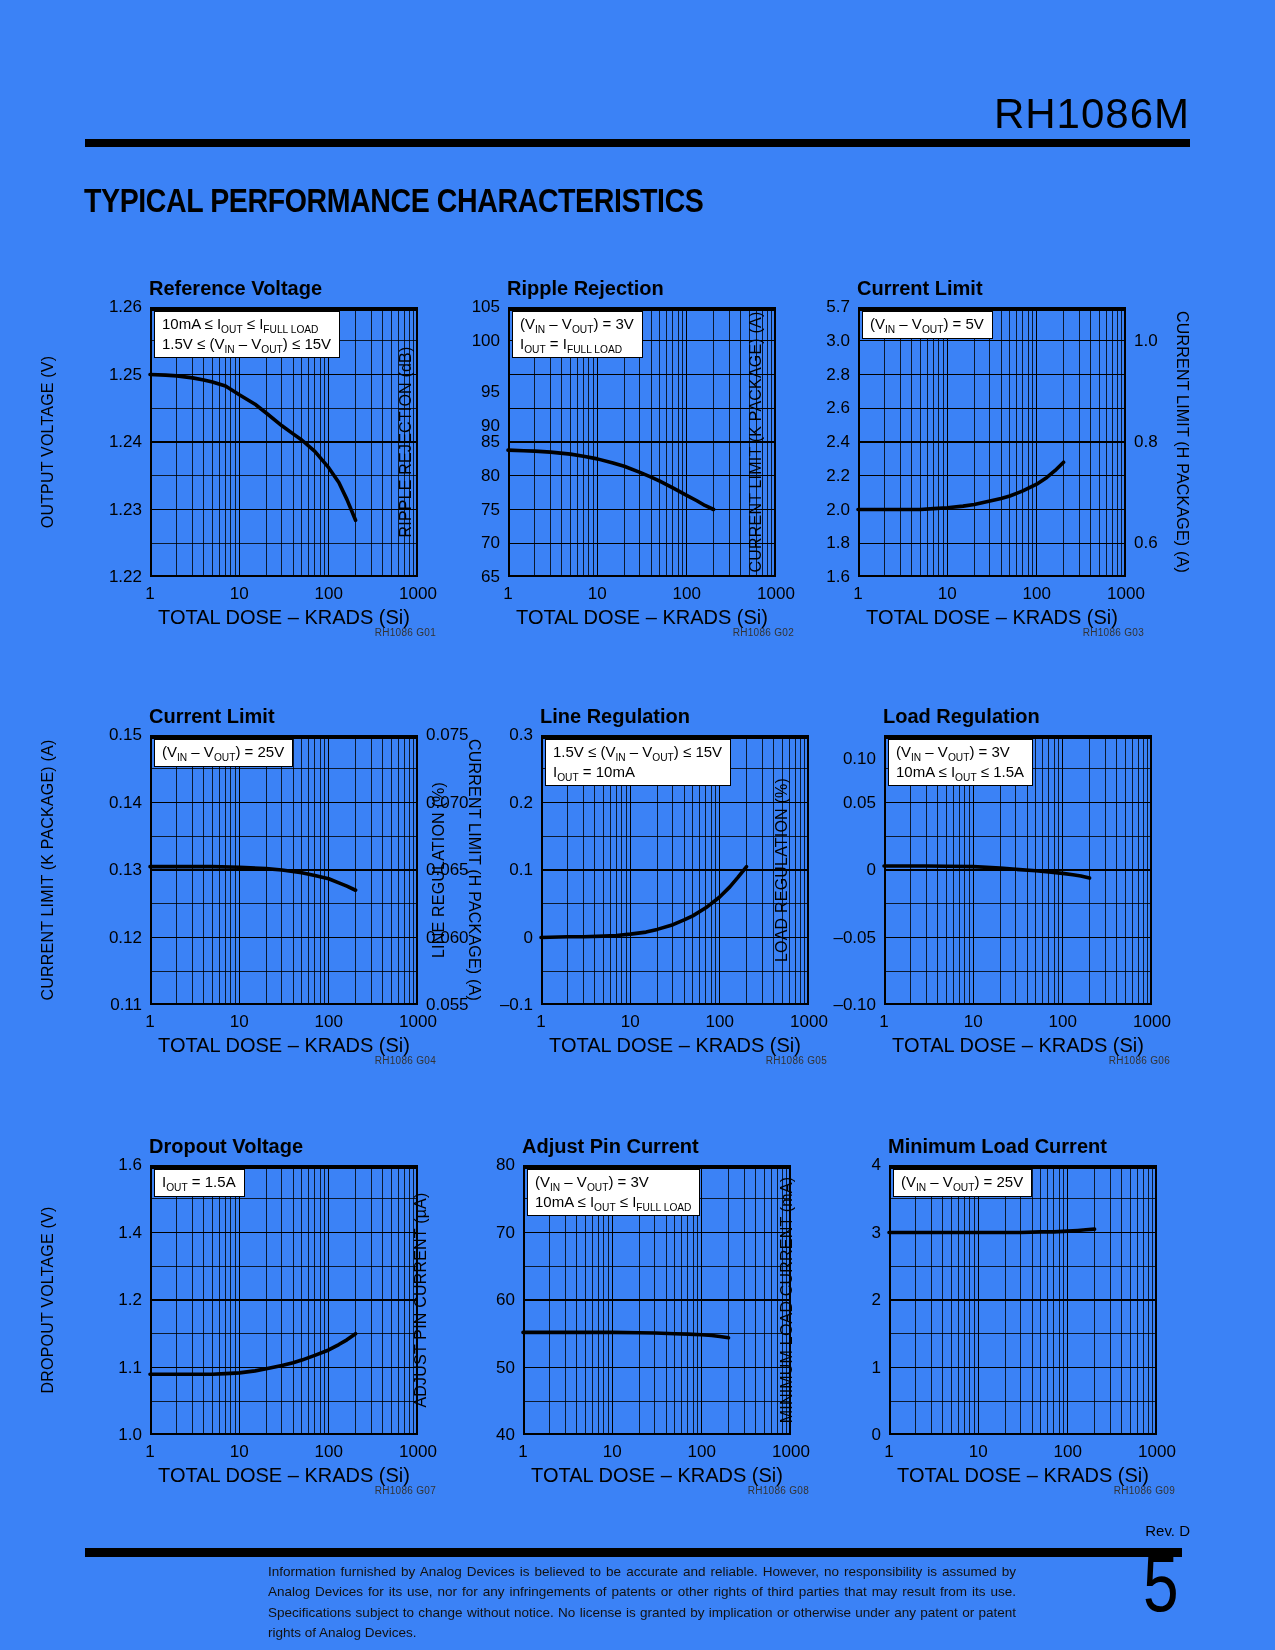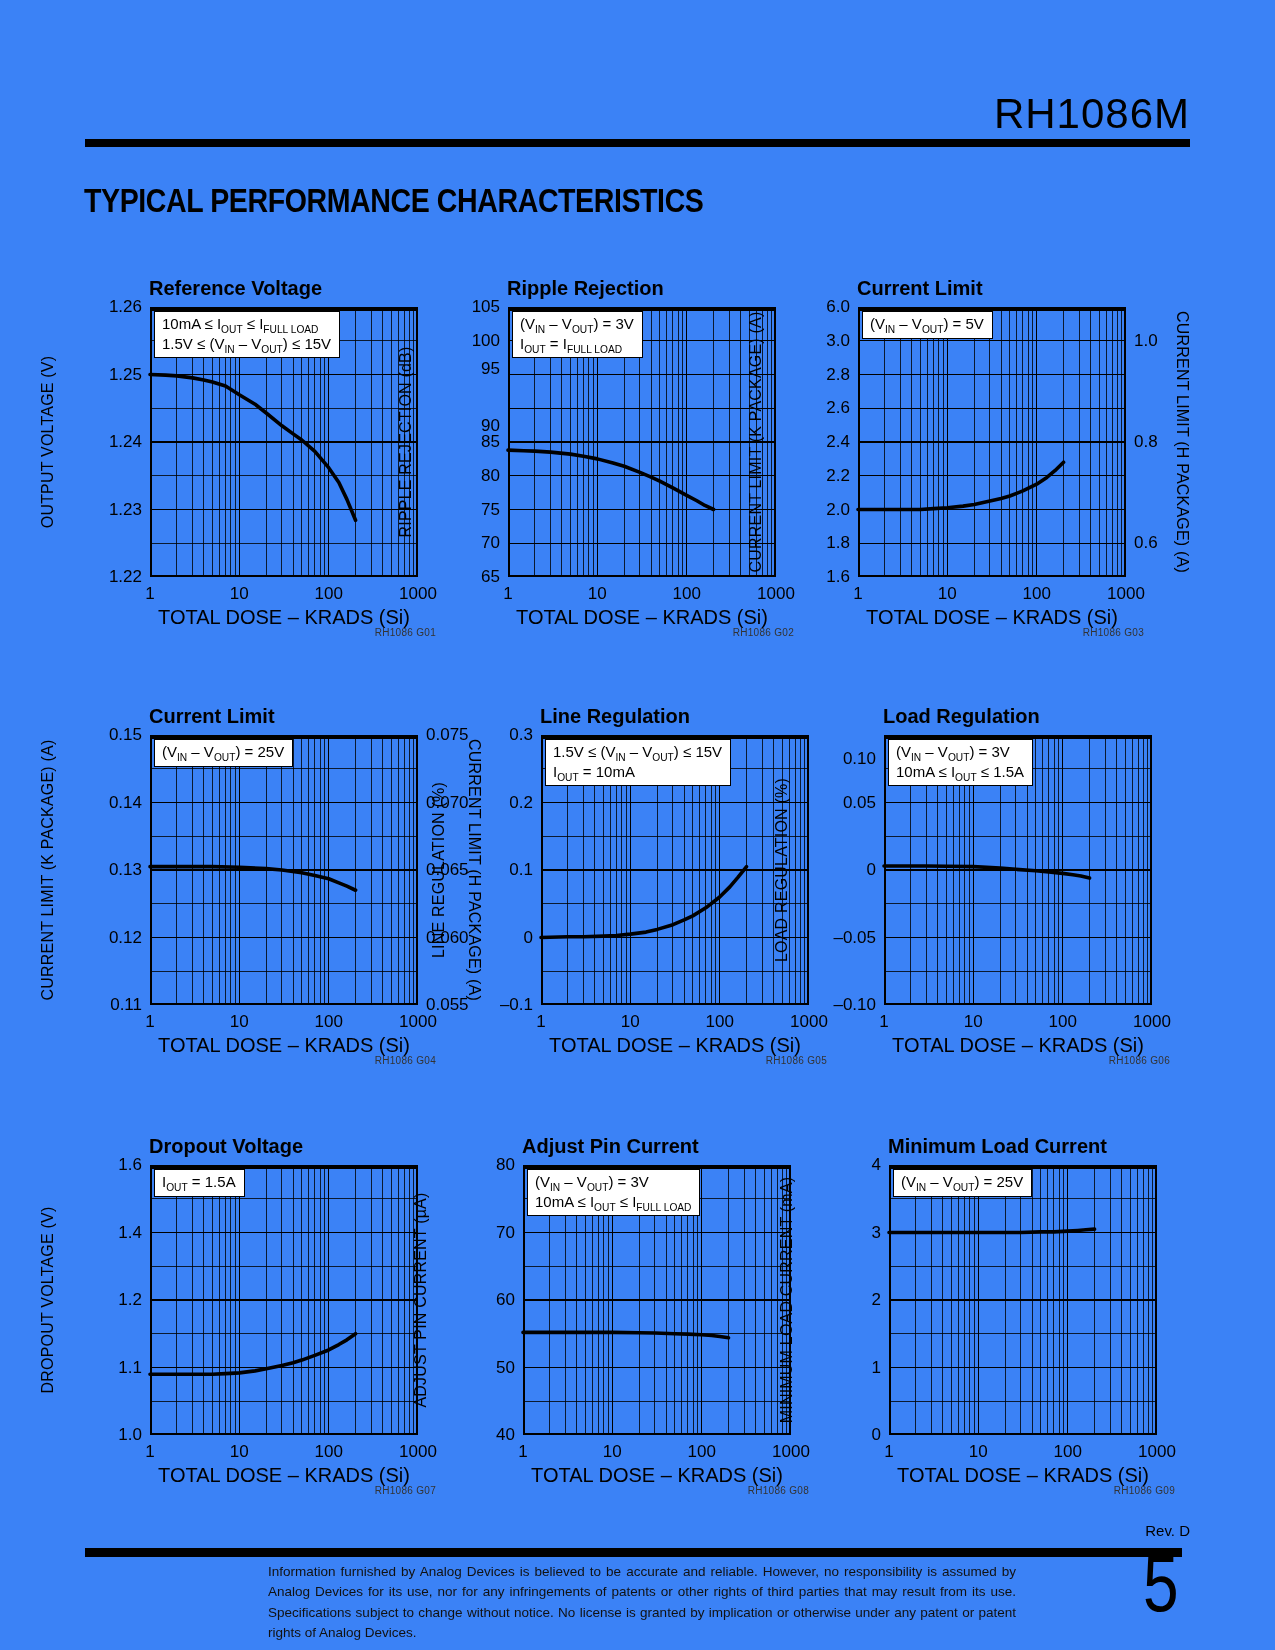--- a/index.html
+++ b/index.html
@@ -156,21 +156,21 @@
           </g>
           <path d="M0.00 143.10L15.73 143.77L26.89 144.11L42.62 145.13L62.44 147.15L75.50 149.17L89.33 151.88L105.06 155.92L116.23 159.30L131.96 165.38L143.12 170.10L151.77 174.15L164.83 180.90L178.67 188.33L188.85 193.73L196.90 198.45L205.56 202.50" fill="none" stroke="#000" stroke-width="3.6" stroke-linecap="round" stroke-linejoin="round"></path>
         </svg>
         <div class="ann">(V<sub>IN</sub> – V<sub>OUT</sub>) = 3V<br>I<sub>OUT</sub> = I<sub>FULL LOAD</sub></div>
         <span class="ytick" style="top: 261px;">65</span>
         <span class="ytick" style="top: 227.25px;">70</span>
         <span class="ytick" style="top: 193.5px;">75</span>
         <span class="ytick" style="top: 159.75px;">80</span>
         <span class="ytick" style="top: 126px;">85</span>
         <span class="ytick" style="top: 110px;">90</span>
-        <span class="ytick" style="top: 53px;">95</span>
+        <span class="ytick" style="top: 76px;">95</span>
         <span class="ytick" style="top: 24.75px;">100</span>
         <span class="ytick" style="top: -9px;">105</span>
         <span class="xtick" style="left: 0px;">1</span>
         <span class="xtick" style="left: 89.3333px;">10</span>
         <span class="xtick" style="left: 178.667px;">100</span>
         <span class="xtick" style="left: 268px;">1000</span>
         <div class="ylab">RIPPLE REJECTION (dB)</div>
         <div class="xlab">TOTAL DOSE – KRADS (Si)</div>
         <div class="gid">RH1086 G02</div>
       </figure>
@@ -220,21 +220,21 @@
         </svg>
         <div class="ann">(V<sub>IN</sub> – V<sub>OUT</sub>) = 5V</div>
         <span class="ytick" style="top: 261px;">1.6</span>
         <span class="ytick" style="top: 227.25px;">1.8</span>
         <span class="ytick" style="top: 193.5px;">2.0</span>
         <span class="ytick" style="top: 159.75px;">2.2</span>
         <span class="ytick" style="top: 126px;">2.4</span>
         <span class="ytick" style="top: 92.25px;">2.6</span>
         <span class="ytick" style="top: 58.5px;">2.8</span>
         <span class="ytick" style="top: 24.75px;">3.0</span>
-        <span class="ytick" style="top: -9px;">6.0</span>
+        <span class="ytick" style="top: -9px;">5.7</span>
         <span class="ytickR" style="top: 227.25px;">0.6</span>
         <span class="ytickR" style="top: 126px;">0.8</span>
         <span class="ytickR" style="top: 24.75px;">1.0</span>
         <div class="ylabR">CURRENT LIMIT (H PACKAGE) (A)</div>
         <span class="xtick" style="left: 0px;">1</span>
         <span class="xtick" style="left: 89.3333px;">10</span>
         <span class="xtick" style="left: 178.667px;">100</span>
         <span class="xtick" style="left: 268px;">1000</span>
         <div class="ylab">CURRENT LIMIT (K PACKAGE) (A)</div>
         <div class="xlab">TOTAL DOSE – KRADS (Si)</div>

